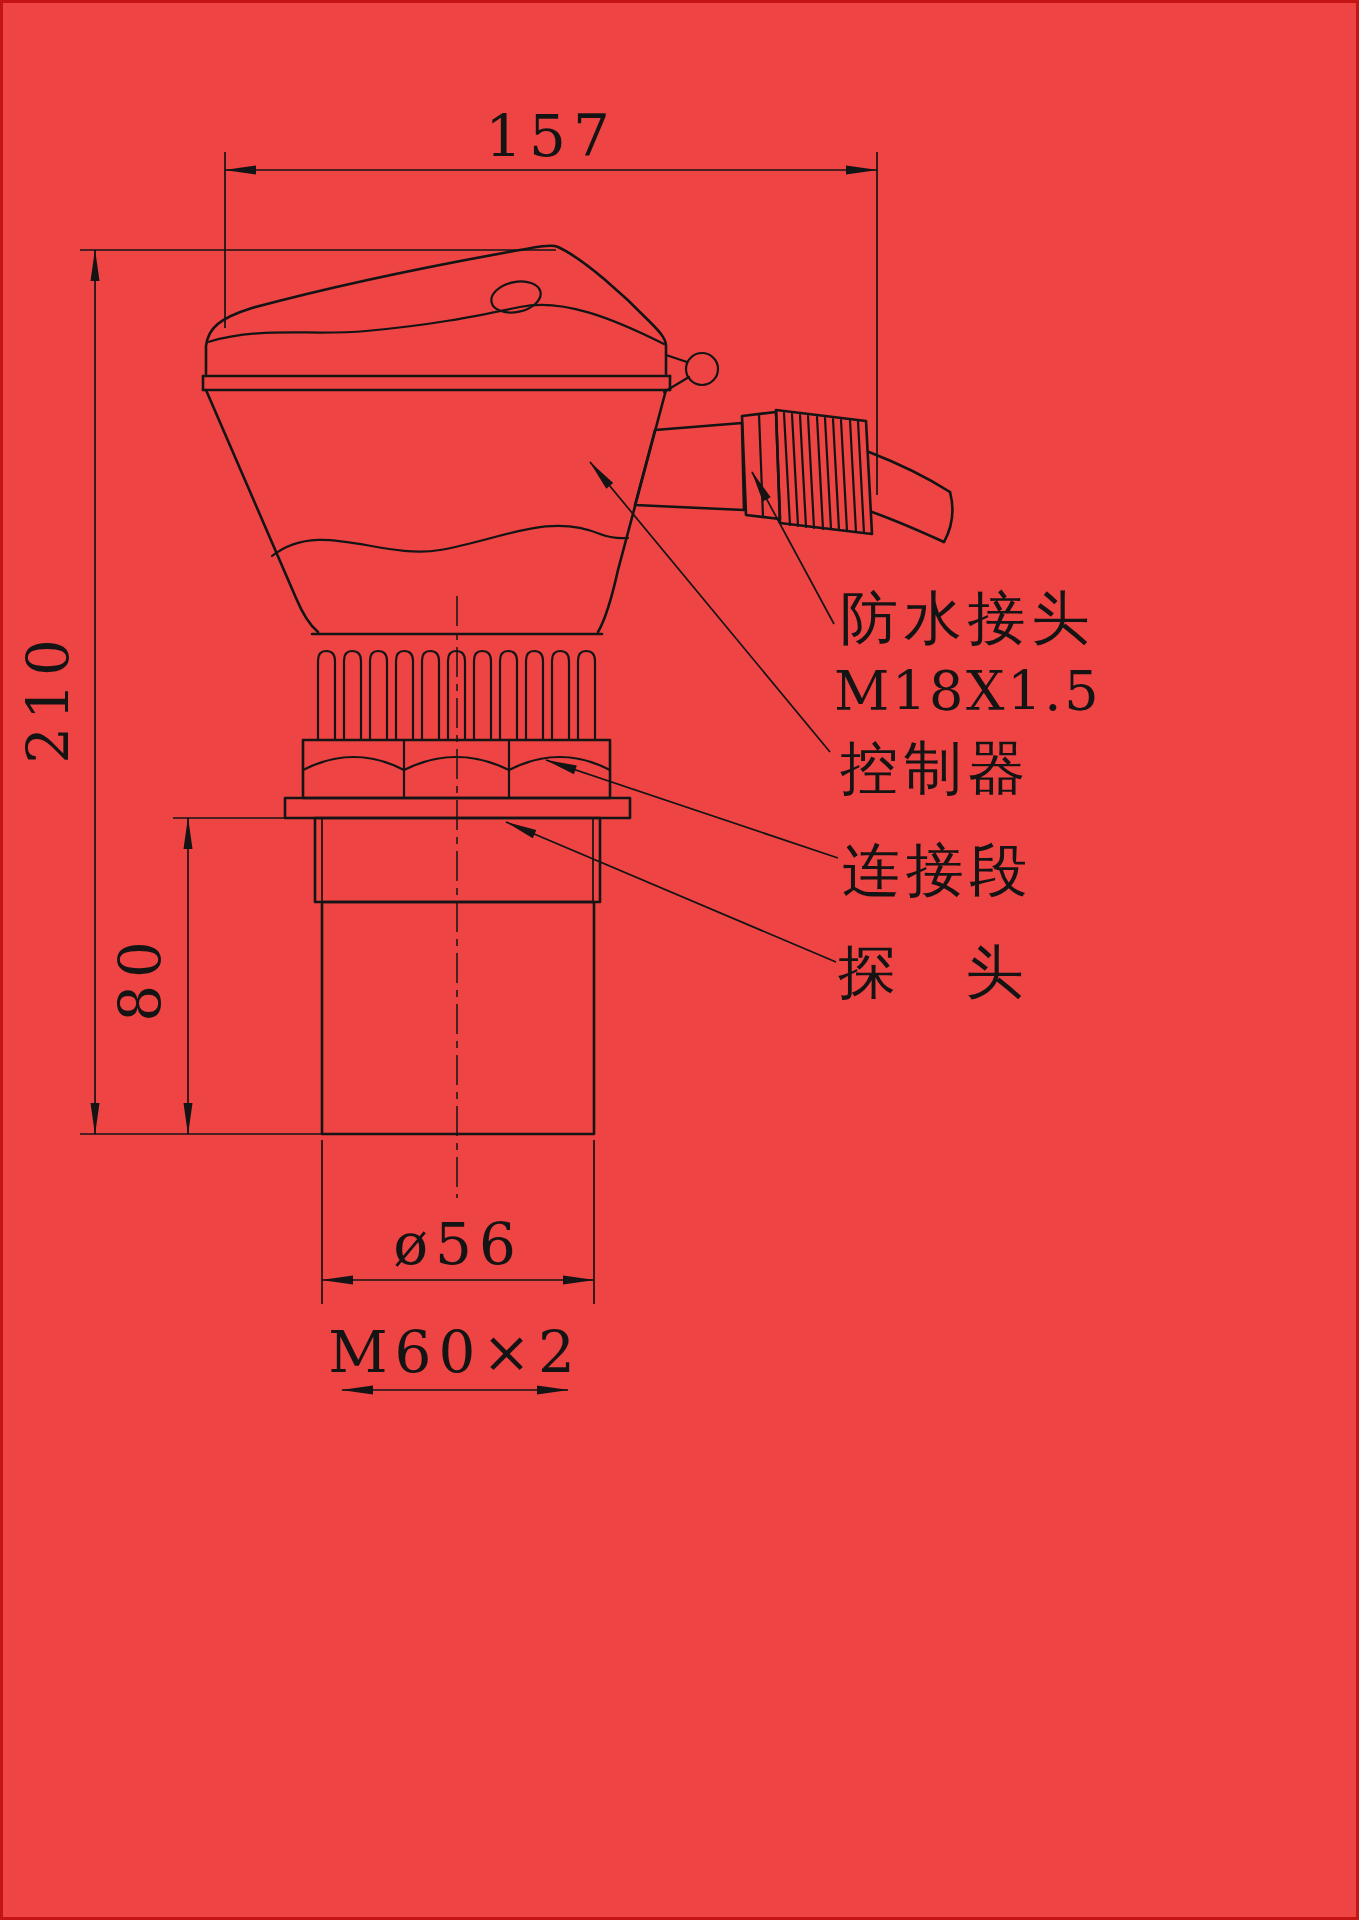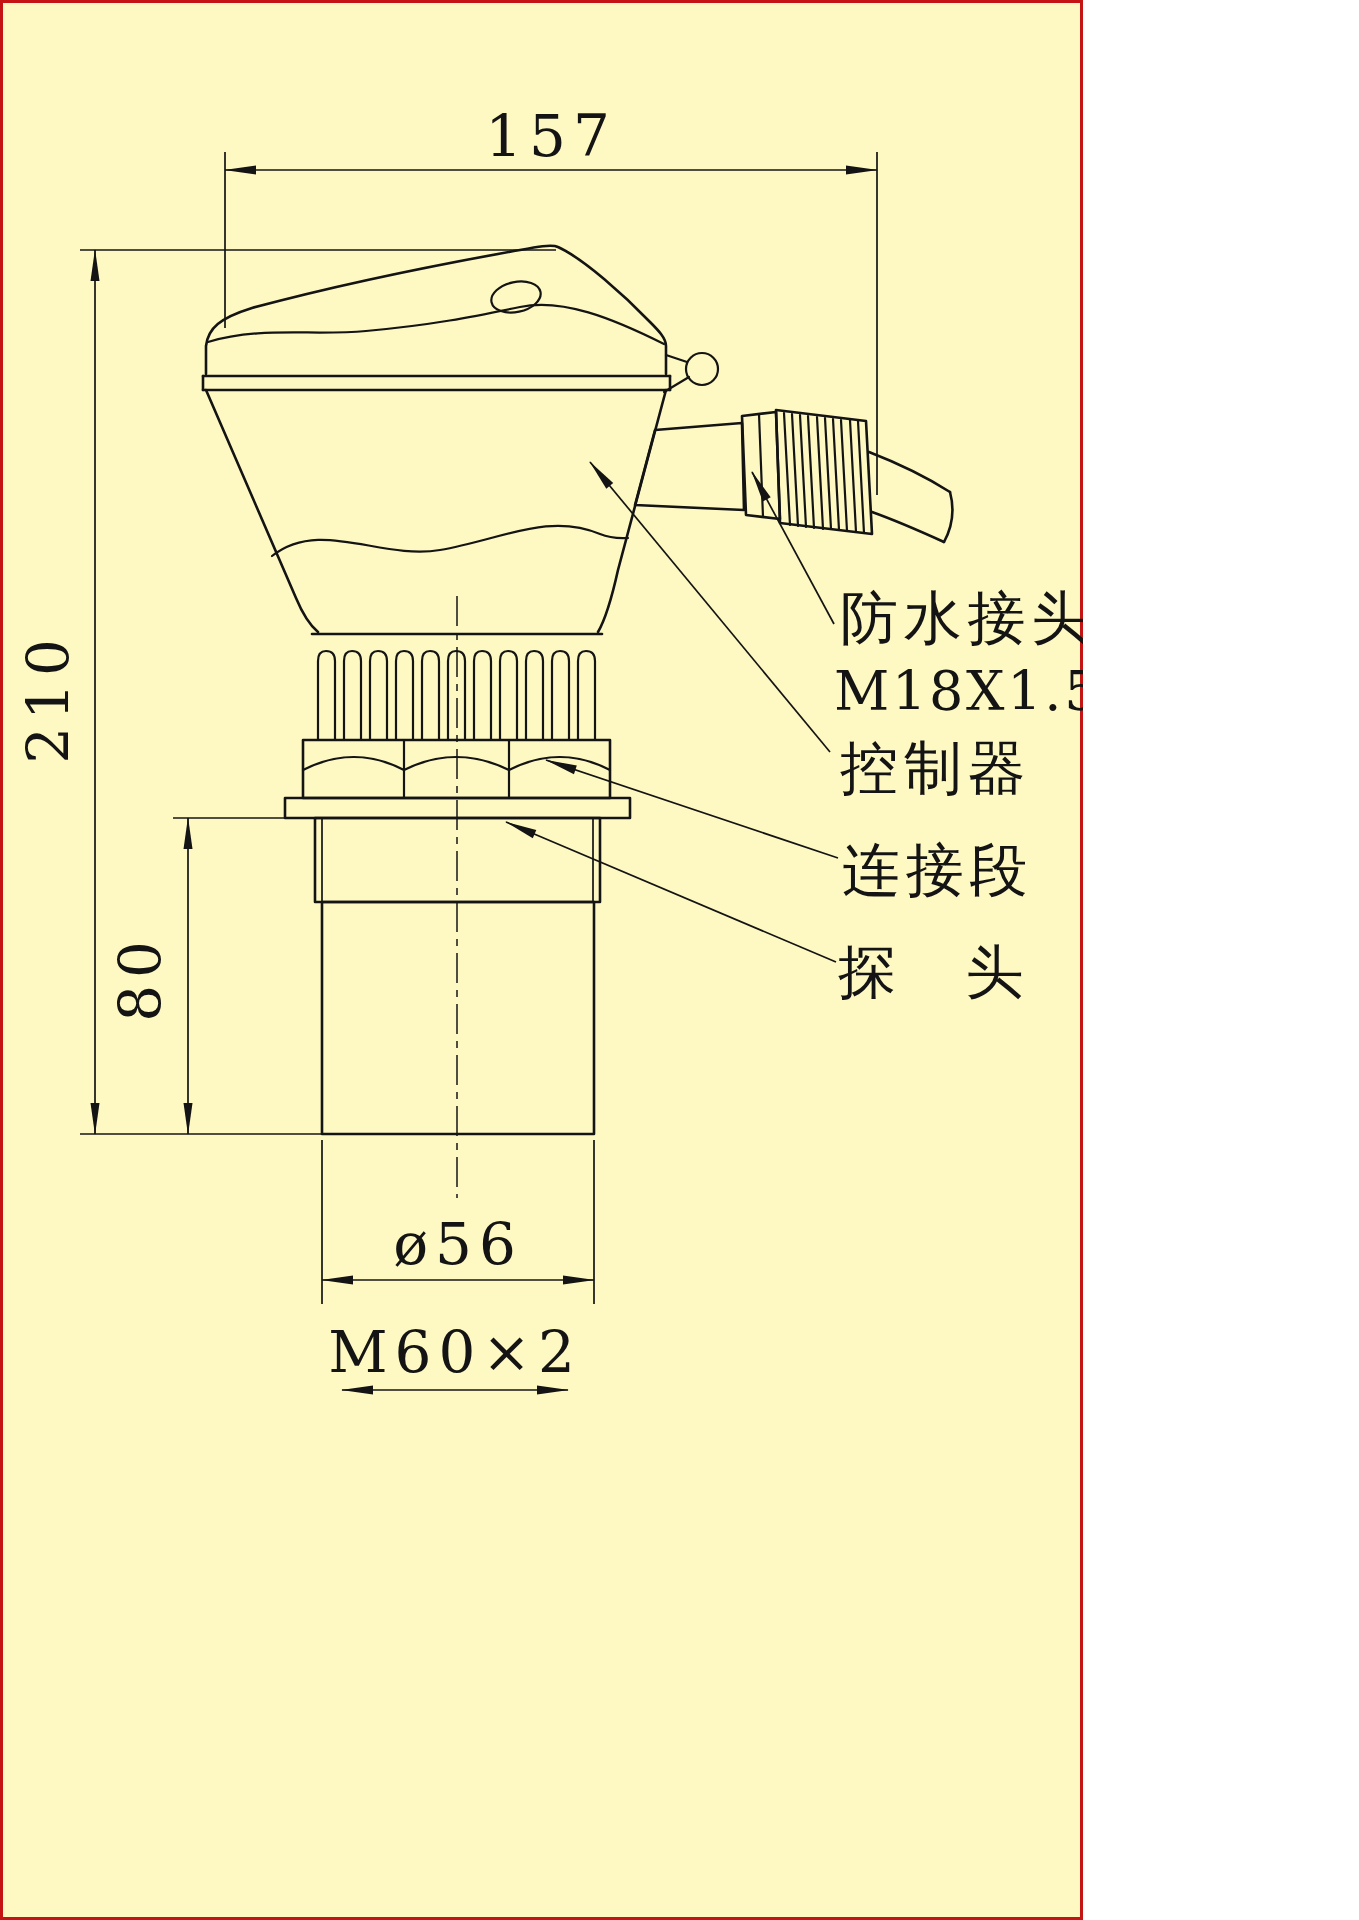--- a/index.html
+++ b/index.html
@@ -1,16 +1,16 @@
 <!DOCTYPE html>
 <html><head>
 <meta charset="utf-8">
 <style>
   html,body{margin:0;padding:0;background:#ffffff;}
-  .page{position:relative;width:1083px;height:1920px;background:#fef9c3;overflow:hidden;}
+  .page{position:relative;width:1359px;height:1920px;background:#ef4444;overflow:hidden;}
   .frame{position:absolute;inset:0;border:3px solid #c41414;box-sizing:border-box;pointer-events:none;}
   svg{position:absolute;left:0;top:0;}
   svg text{fill:#141414;}
   .num{font-family:"DejaVu Serif",serif;font-size:58px;letter-spacing:0.12em;}
   .spec{font-family:"DejaVu Serif",serif;font-size:54px;letter-spacing:0.05em;}
   .cjk{font-family:"Liberation Serif","DejaVu Serif",serif;font-size:58px;letter-spacing:0.10em;}
   .ol{stroke:#141414;stroke-width:2.6;fill:none;stroke-linejoin:round;stroke-linecap:round;}
   .mid{stroke:#141414;stroke-width:2.2;fill:none;stroke-linejoin:round;stroke-linecap:round;}
   .thin{stroke:#141414;stroke-width:1.7;fill:none;}
   .cl{stroke:#141414;stroke-width:1.5;fill:none;stroke-dasharray:30 7 7 7;}

